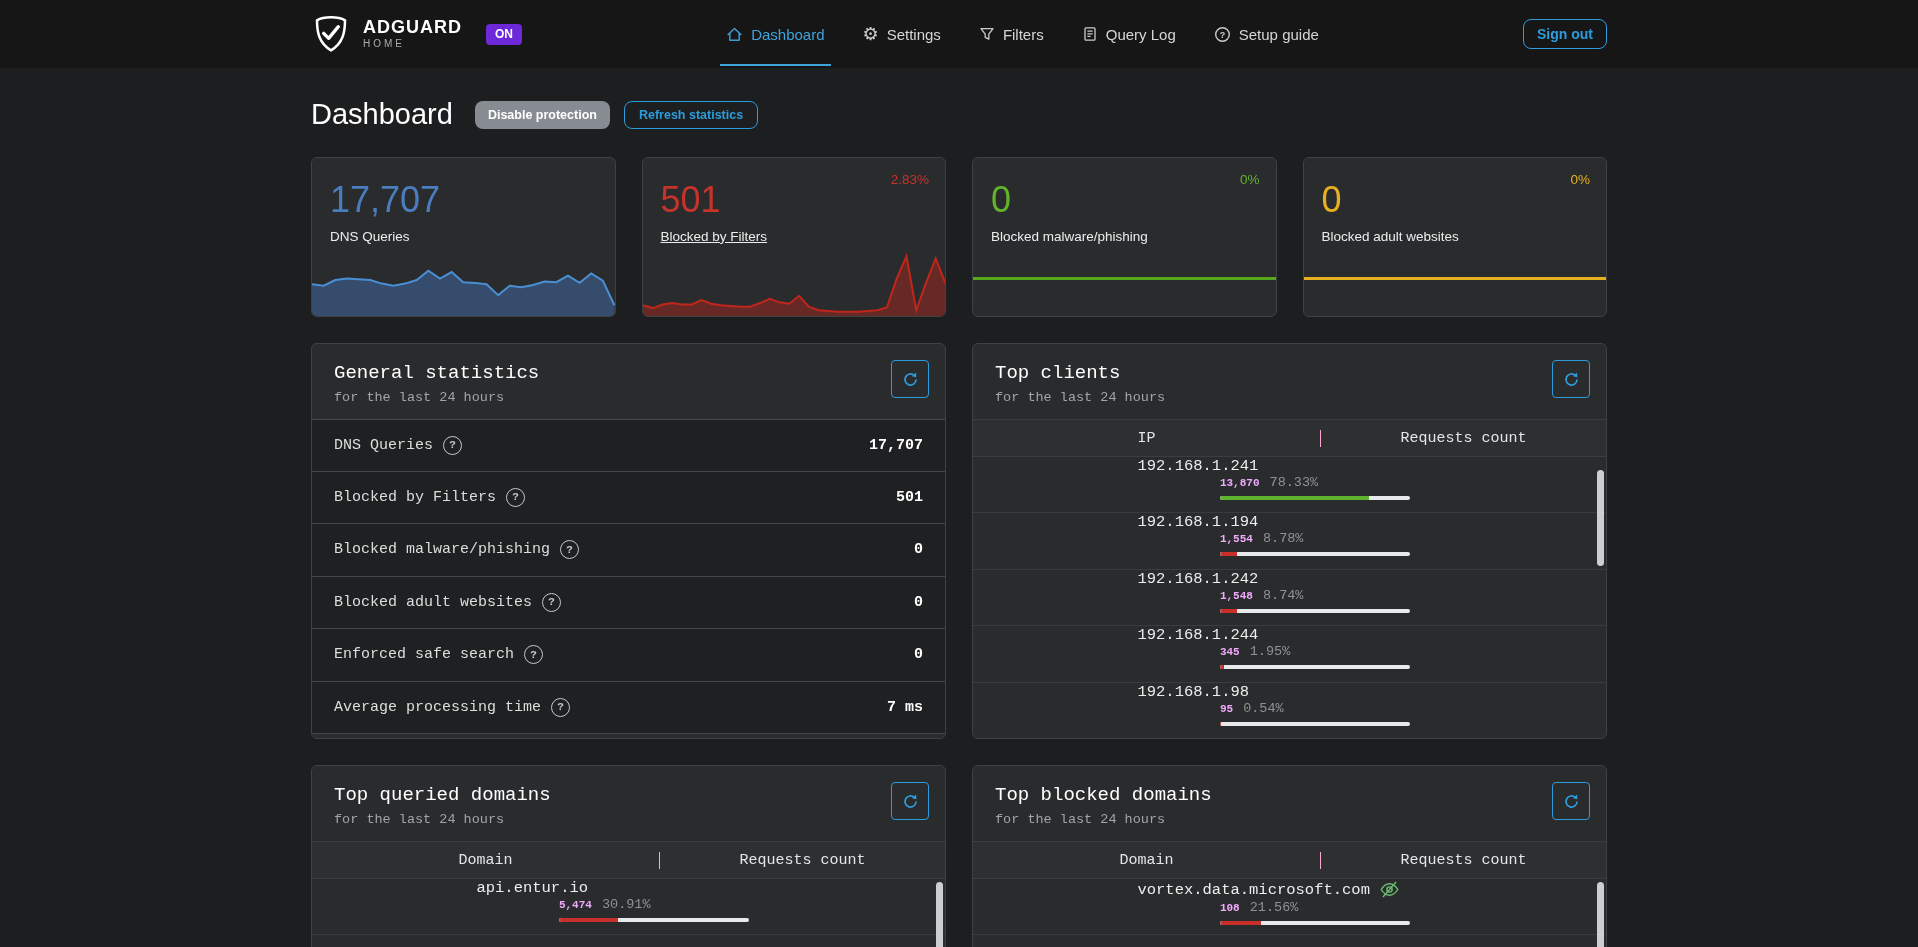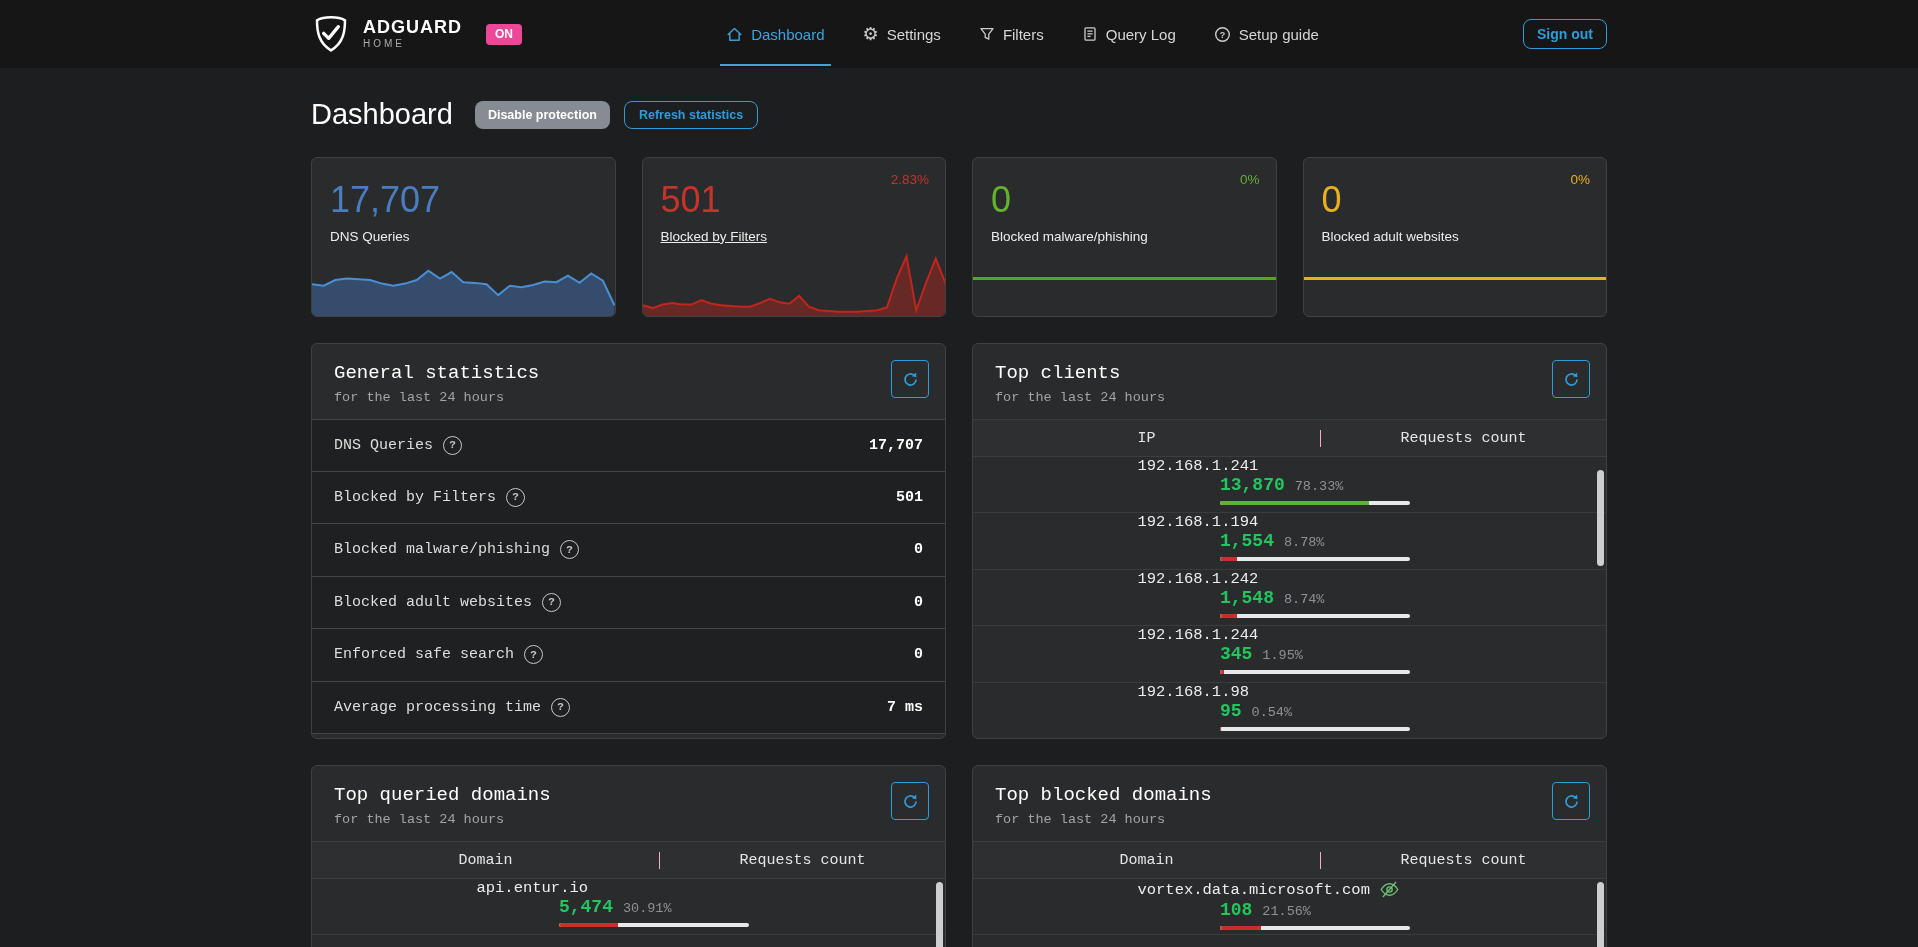--- a/index.html
+++ b/index.html
@@ -9,21 +9,21 @@
     font-family:"Liberation Sans", sans-serif;
     color:#e8e9ea;
   }
   
   .navbar { height:68px; background:#161616; }
   .nav-inner { width:1296px; height:100%; margin:0 auto; display:flex; align-items:center;gap:20px; }
   .brand { display:flex; align-items:center; gap:12px; cursor:pointer; }
   .brand-text { display:flex; flex-direction:column; line-height:1.05; }
   .brand-title { font-size:18px; font-weight:bold; letter-spacing:1px; color:#fff; }
   .brand-sub { font-size:10px; letter-spacing:3px; color:#a9abac; margin-top:2px; }
-  .on-badge { margin-left:12px; background:#ec4899; color:#fff; font-size:12px; font-weight:bold;
+  .on-badge { margin-left:12px; background:#6d28d9; color:#fff; font-size:12px; font-weight:bold;
               border-radius:4px; padding:3px 9px 4px; }
   .menu { flex:1; display:flex; justify-content:center; gap:38px; }
   .nav-item { display:inline-flex; align-items:center; gap:8px; height:68px; position:relative;
               color:#d5d6d7; font-size:15px; text-decoration:none; cursor:pointer; }
   .nav-item svg, .nav-item .uni { opacity:.95; }
   .nav-item.active { color:#3fa3dc; }
   .nav-item.active::after { content:''; position:absolute; left:-6px; right:-6px; bottom:2px;
               height:2px; background:#3fa3dc; }
   .uni { font-size:18px; line-height:1; }
   .btn { font-family:inherit; cursor:pointer; border-radius:8px; font-size:12.5px; font-weight:bold; }
@@ -69,21 +69,21 @@
   
   .thead { display:flex; height:38px; align-items:center; background:#2d2f31;
            border-top:1px solid #3c3d3f; border-bottom:1px solid #3c3d3f; }
   .th { font-size:15px; color:#e4e5e6; text-align:center; }
   .th-l { width:55%; border-right:1px solid #f9a8d4; } .th-r { width:45%; }
   .trow { height:56.4px; display:flex; align-items:center; border-bottom:1px solid rgba(255,255,255,0.08);flex-direction:column; }
   .cell-l { width:55%; padding-left:22px; font-size:15.5px; color:#eceded; display:flex; align-items:center; gap:9px; }
   .cell-r { width:45%; display:flex; justify-content:flex-end; padding-right:22px; }
   .count-block { width:190px; }
   .count-line { display:flex; align-items:baseline; gap:10px; }
-  .count { font-size:18px; font-weight:bold; color:#22c55e; }
+  .count { font-size:11px; font-weight:bold; color:#f0abfc; }
   .pct { font-size:13.5px; color:#8f9193; }
   .bar { margin-top:6px; height:4px; border-radius:2px; background:#e8e9ea; overflow:hidden; }
   .bar-fill { height:100%; border-radius:2px 0 0 2px; }
   
   .scroll-track { position:absolute; right:2px; width:7px; top:120px; bottom:4px; }
   .scroll-thumb { width:7px; height:96px; margin-top:6px; background:#cdced0; border-radius:4px; cursor:pointer; }
   .scroll-track.bottom { top:114px; }
   .scroll-track.bottom .scroll-thumb { height:88px; margin-top:2px; }
   svg { display:block; }
 </style>

